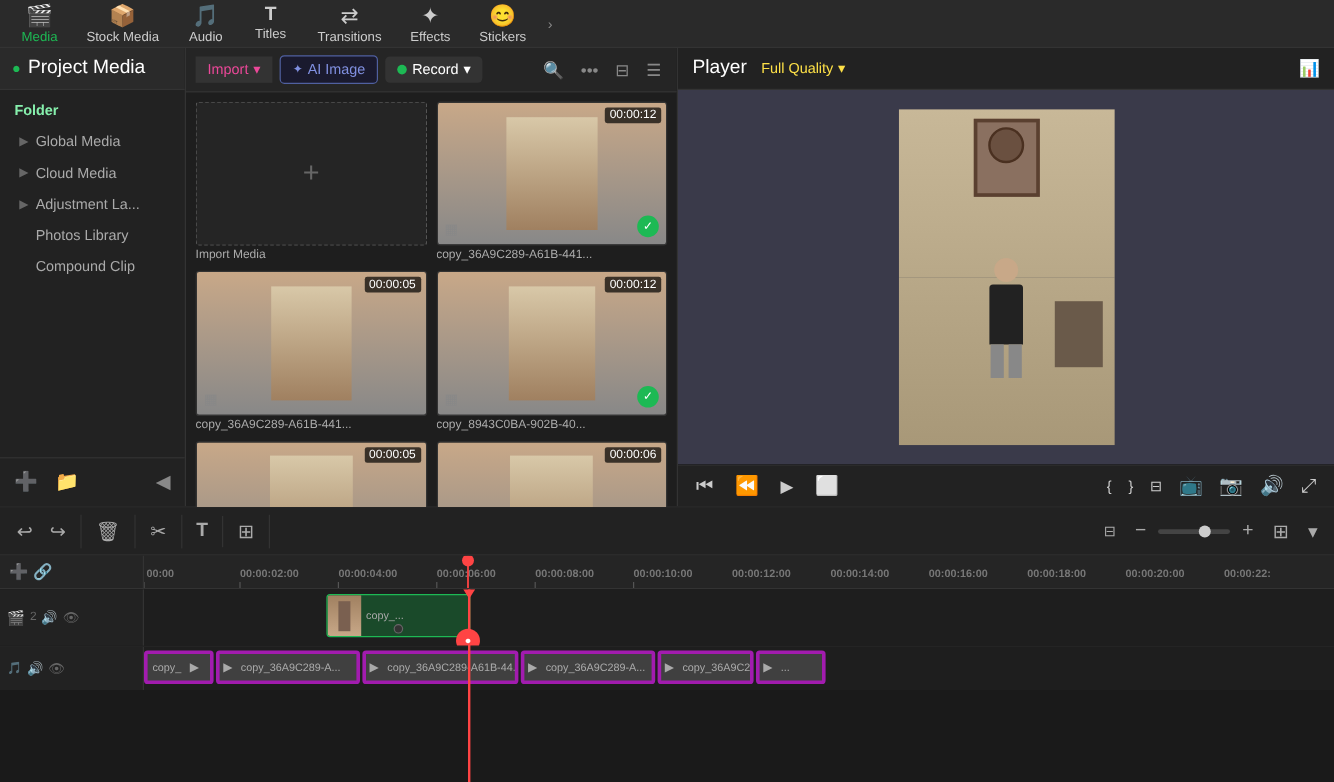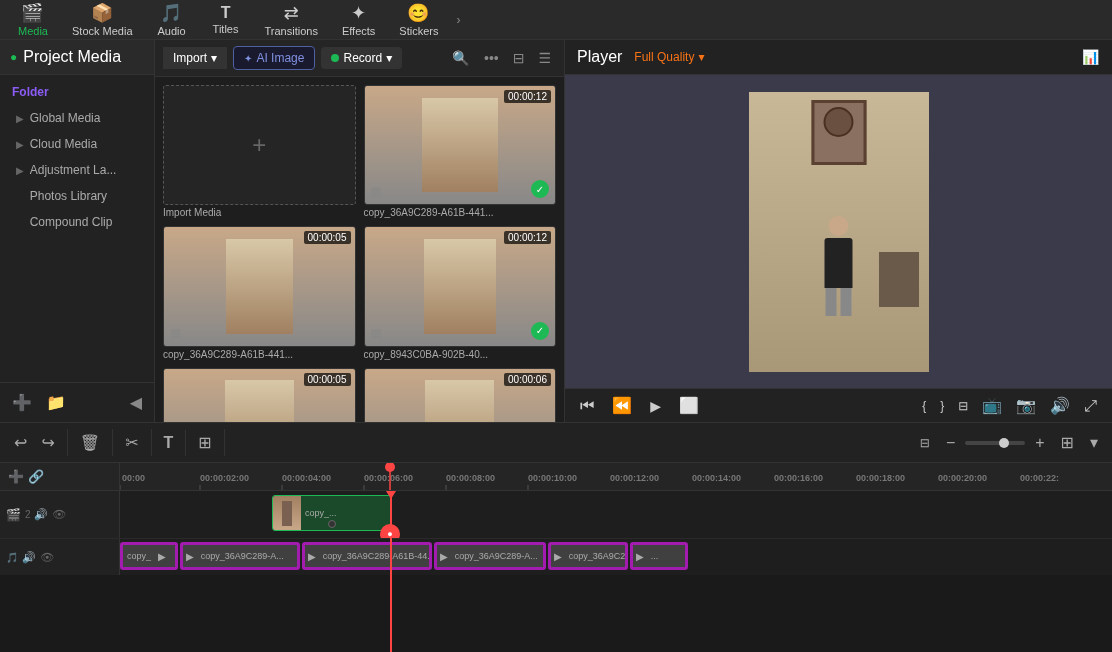--- a/index.html
+++ b/index.html
@@ -49,21 +49,21 @@
     .media-panel {
       width: 410px; background: #1e1e1e; border-right: 1px solid #333;
       display: flex; flex-direction: column; overflow: hidden;
     }
     .media-toolbar {
       display: flex; align-items: center; padding: 6px 8px; gap: 6px;
       border-bottom: 1px solid #333; background: #252525;
     }
     .btn-import {
       display: flex; align-items: flex-end; background: #333; border: none;
-      color: #ffffff; padding: 4px 10px; border-radius: 0; font-size: 12px;
+      color: #ec4899; padding: 4px 10px; border-radius: 0; font-size: 12px;
       cursor: pointer; gap: 4px;
     }
     .btn-ai {
       display: flex; align-items: center; background: #1a1a2e; border: 1px solid #5060a0;
       color: #8090e0; padding: 4px 10px; border-radius: 4px; font-size: 12px;
       cursor: pointer; gap: 4px;
     }
     .btn-record {
       display: flex; align-items: center; background: #333; border: none;
       color: #fff; padding: 4px 10px; border-radius: 4px; font-size: 12px;
@@ -99,21 +99,21 @@
     
     .player-panel {
       flex: 1; background: #1a1a1a; display: flex; flex-direction: column;
     }
     .player-header {
       display: flex; align-items: center; padding: 6px 12px;
       border-bottom: 1px solid #333; background: #222; height: 35px;
     }
     .quality-select {
       display: flex; align-items: center; gap: 4px; margin-left: 12px;
-      background: none; border: none; color: #f97316; font-size: 12px; cursor: pointer;
+      background: none; border: none; color: #fde047; font-size: 12px; cursor: pointer;
     }
     .player-right-icon { margin-left: auto; font-size: 14px; color: #888; cursor: pointer; }
     .player-video {
       flex: 1; background: #111; display: flex; align-items: center; justify-content: center;
       overflow: hidden; position: relative;
     }
 
     .player-controls-bar {
       background: #222; border-top: 1px solid #333;
       padding: 4px 10px; display: flex; flex-direction: column; gap: 4px;
@@ -205,21 +205,21 @@
 </div>
 
 <div class="main-content">
 
   <div class="sidebar">
     <div class="sidebar-header">
       <span class="sidebar-header-icon">●</span>
       <span>Project Media</span>
     </div>
     <div class="sidebar-items">
-      <div class="sidebar-item active" style="padding-left:12px; font-weight:600; color:#8b5cf6;">
+      <div class="sidebar-item active" style="padding-left:12px; font-weight:600; color:#86efac;">
         <span>Folder</span>
       </div>
       <div class="sidebar-item">
         <span class="arrow">▶</span>
         <span>Global Media</span>
       </div>
       <div class="sidebar-item">
         <span class="arrow">▶</span>
         <span>Cloud Media</span>
       </div>

